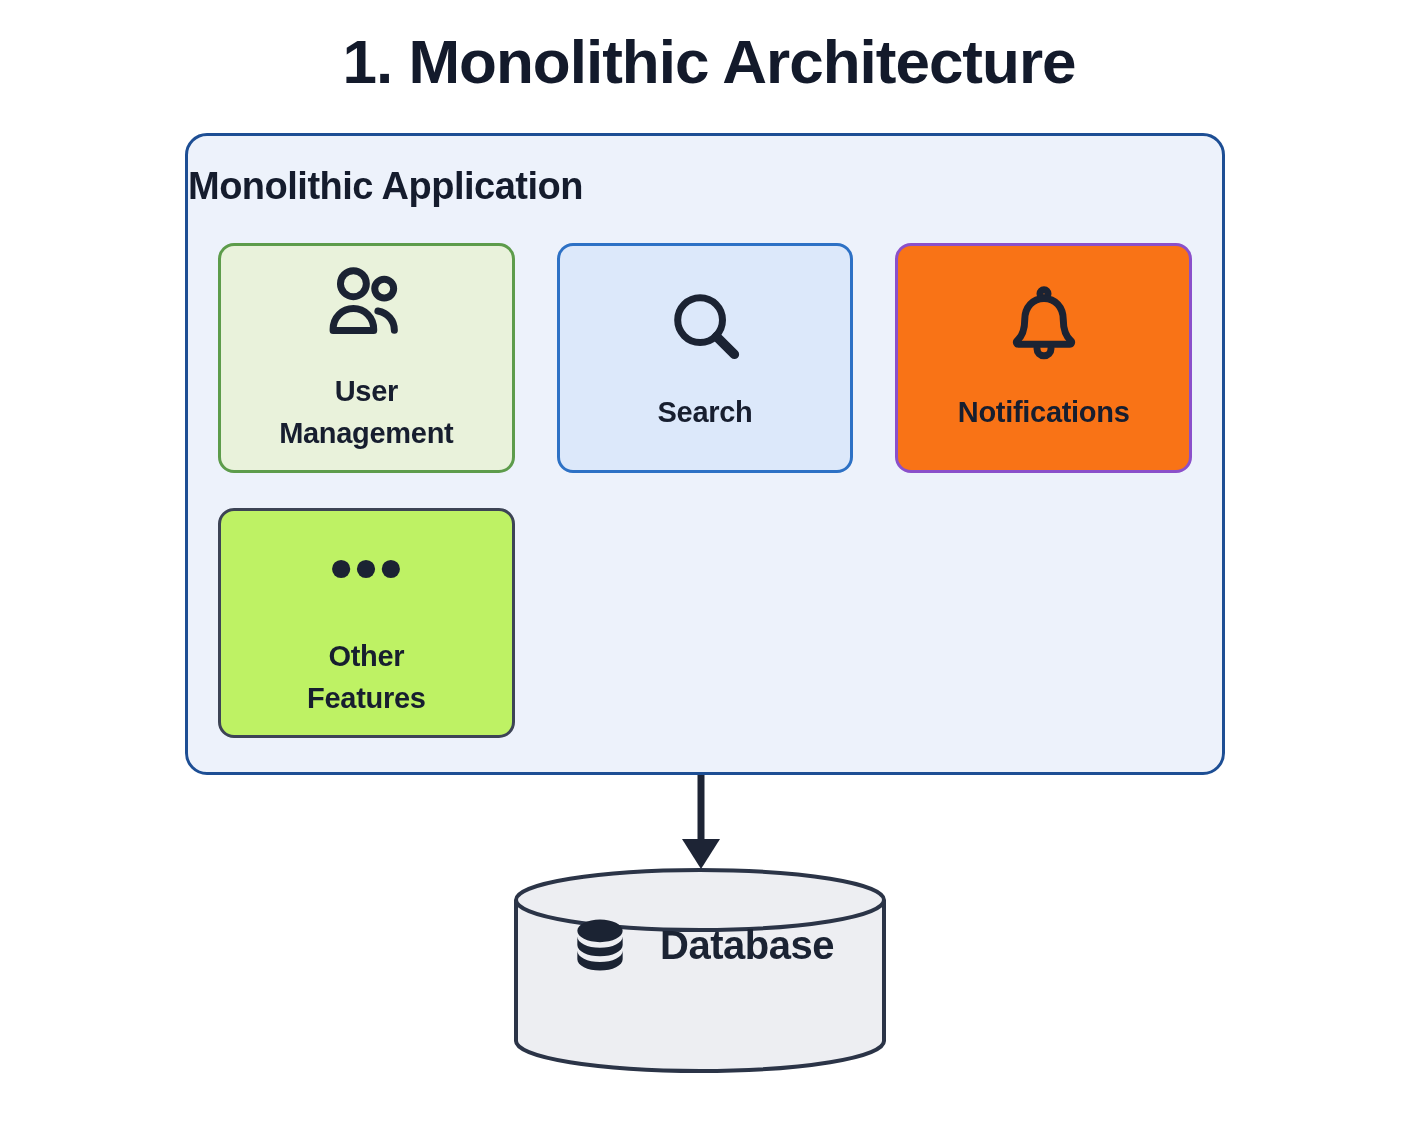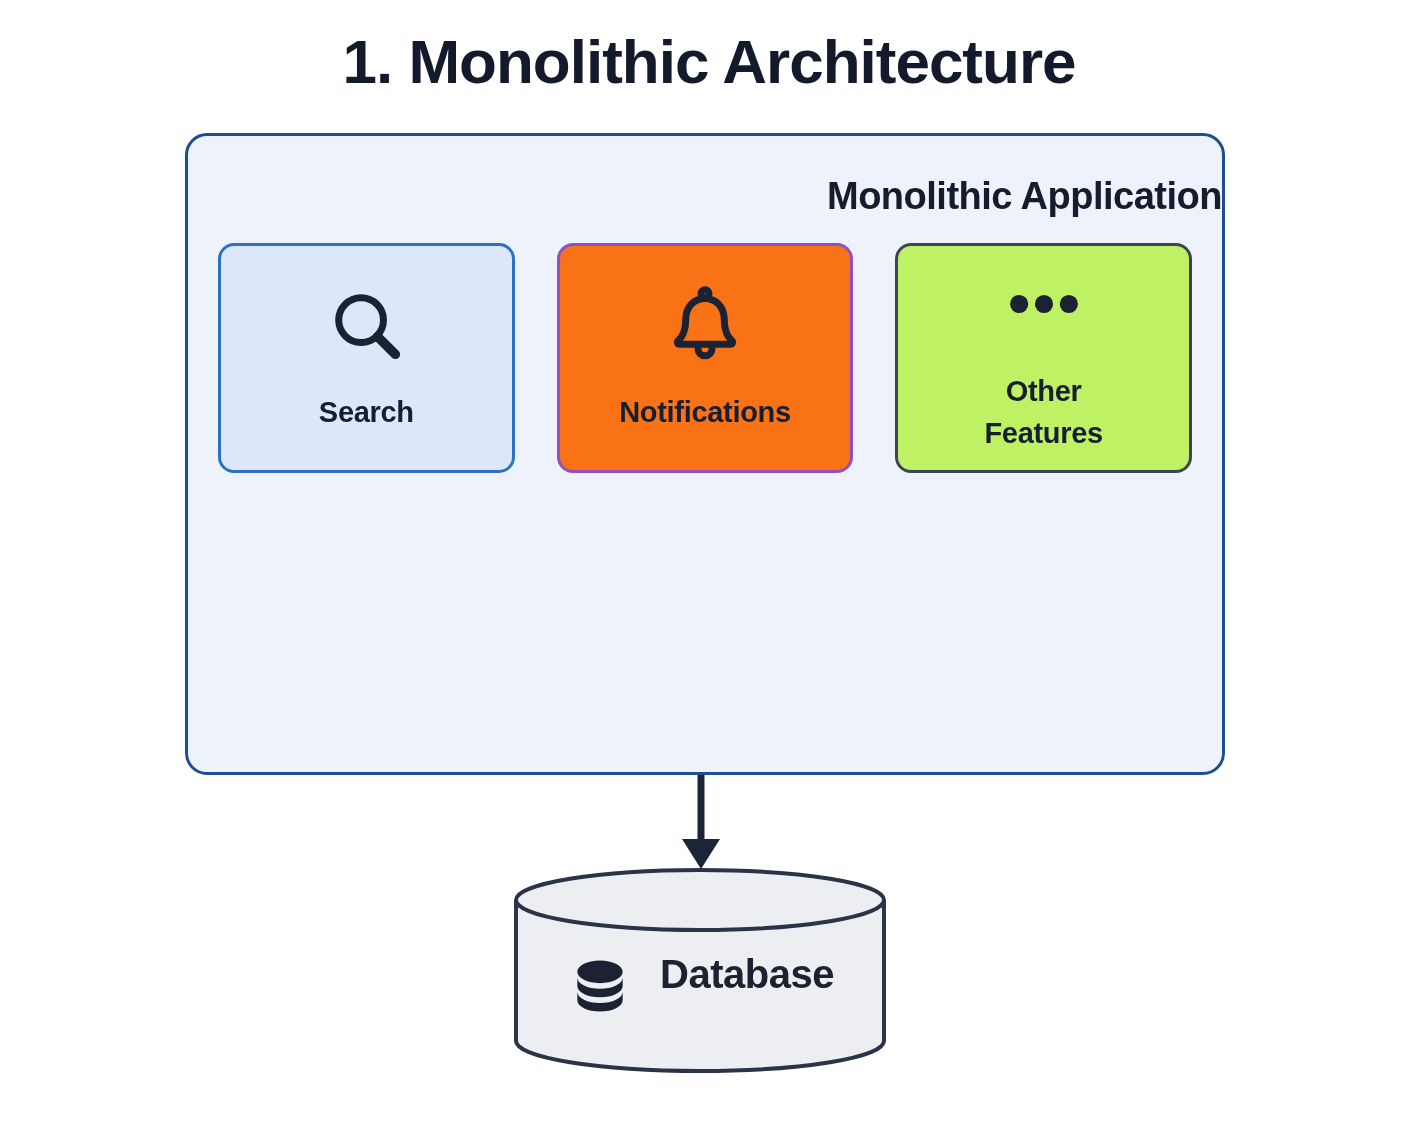--- a/index.html
+++ b/index.html
@@ -13,21 +13,21 @@
     position:absolute;top:18px;left:0;width:100%;
     text-align:center;font-size:62px;font-weight:700;letter-spacing:-1px;
     color:#131a2b;margin:8px;
   }
   .panel{
     position:absolute;left:185px;top:133px;width:1040px;height:642px;
     box-sizing:border-box;border:3.5px solid #1d4e94;border-radius:22px;
     background:#edf2fb;
   }
   .panel-header{
-    margin:39px auto 0;text-align:right;
+    margin:29px auto 0;text-align:left;
     font-size:38px;font-weight:700;color:#151c2d;letter-spacing:-0.5px;
   }
   .modules-grid{
     position:absolute;left:30px;right:30px;top:107px;
     display:grid;grid-template-columns:repeat(3,1fr);
     grid-auto-rows:230px;column-gap:42px;row-gap:35px;
   }
   .module-card{
     box-sizing:border-box;border:3.5px solid #888;border-radius:16px;
     background:#eee;display:flex;flex-direction:column;
@@ -35,37 +35,48 @@
   }
   .module-icon{width:84px;height:84px;flex:0 0 auto;color:#1b2333;}
   .module-icon svg{width:100%;height:100%;display:block;}
   .module-label{
     font-size:29px;font-weight:700;line-height:1.45;color:#171e2f;
     text-align:center;max-width:195px;letter-spacing:-0.3px;
   }
   .down-arrow{position:absolute;left:656px;top:775px;width:90px;height:96px;color:#1d2435;}
   .db-cylinder{position:absolute;left:510px;top:866px;width:380px;height:212px;}
   .db-content{
-    position:absolute;left:510px;top:952px;width:380px;height:90px;
-    display:flex;justify-content:center;gap:26px;
+    position:absolute;left:510px;top:900px;width:380px;height:90px;
+    display:flex;align-items:center;justify-content:center;gap:26px;
   }
   .db-icon{width:68px;height:68px;color:#1b2333;}
   .db-icon svg{width:100%;height:100%;display:block;}
   .db-label{font-size:40px;font-weight:700;color:#1b2333;letter-spacing:-0.5px;}
 </style>
 </head>
 <body>
 
 <h1 class="page-title">1. Monolithic Architecture</h1>
 
 <div class="panel" style="background: rgb(237, 242, 251); border-color: rgb(29, 78, 148);">
   <div class="panel-header">Monolithic Application</div>
 
   <div class="modules-grid">
 
+    <div class="module-card" style="background: rgb(233, 242, 219); border-color: rgb(93, 156, 75);">
+      <span class="module-icon">
+        <svg viewBox="0 0 24 24" fill="none" stroke="currentColor" stroke-width="2" stroke-linecap="round" stroke-linejoin="round">
+          <circle cx="8.4" cy="6.2" r="3.7"></circle>
+          <path d="M2.6 19.6 v-0.3 c0-3.5 2.6-6 5.8-6 s5.8 2.5 5.8 6 v0.3 z"></path>
+          <circle cx="17.2" cy="7.6" r="2.7"></circle>
+          <path d="M15.4 14 c2.8 0.5 4.7 2.7 4.7 5.5"></path>
+        </svg>
+      </span>
+      <span class="module-label">User Management</span>
+    </div>
 
 
     <div class="module-card" style="background: rgb(220, 232, 250); border-color: rgb(45, 113, 197);">
       <span class="module-icon">
         <svg viewBox="0 0 24 24" fill="none" stroke="currentColor" stroke-width="2" stroke-linecap="round" stroke-linejoin="round">
           <circle cx="10.6" cy="10.6" r="6.4"></circle>
           <path d="M15.3 15.3 L20.4 20.4" stroke-width="2.7"></path>
         </svg>
       </span>
       <span class="module-label">Search</span>

